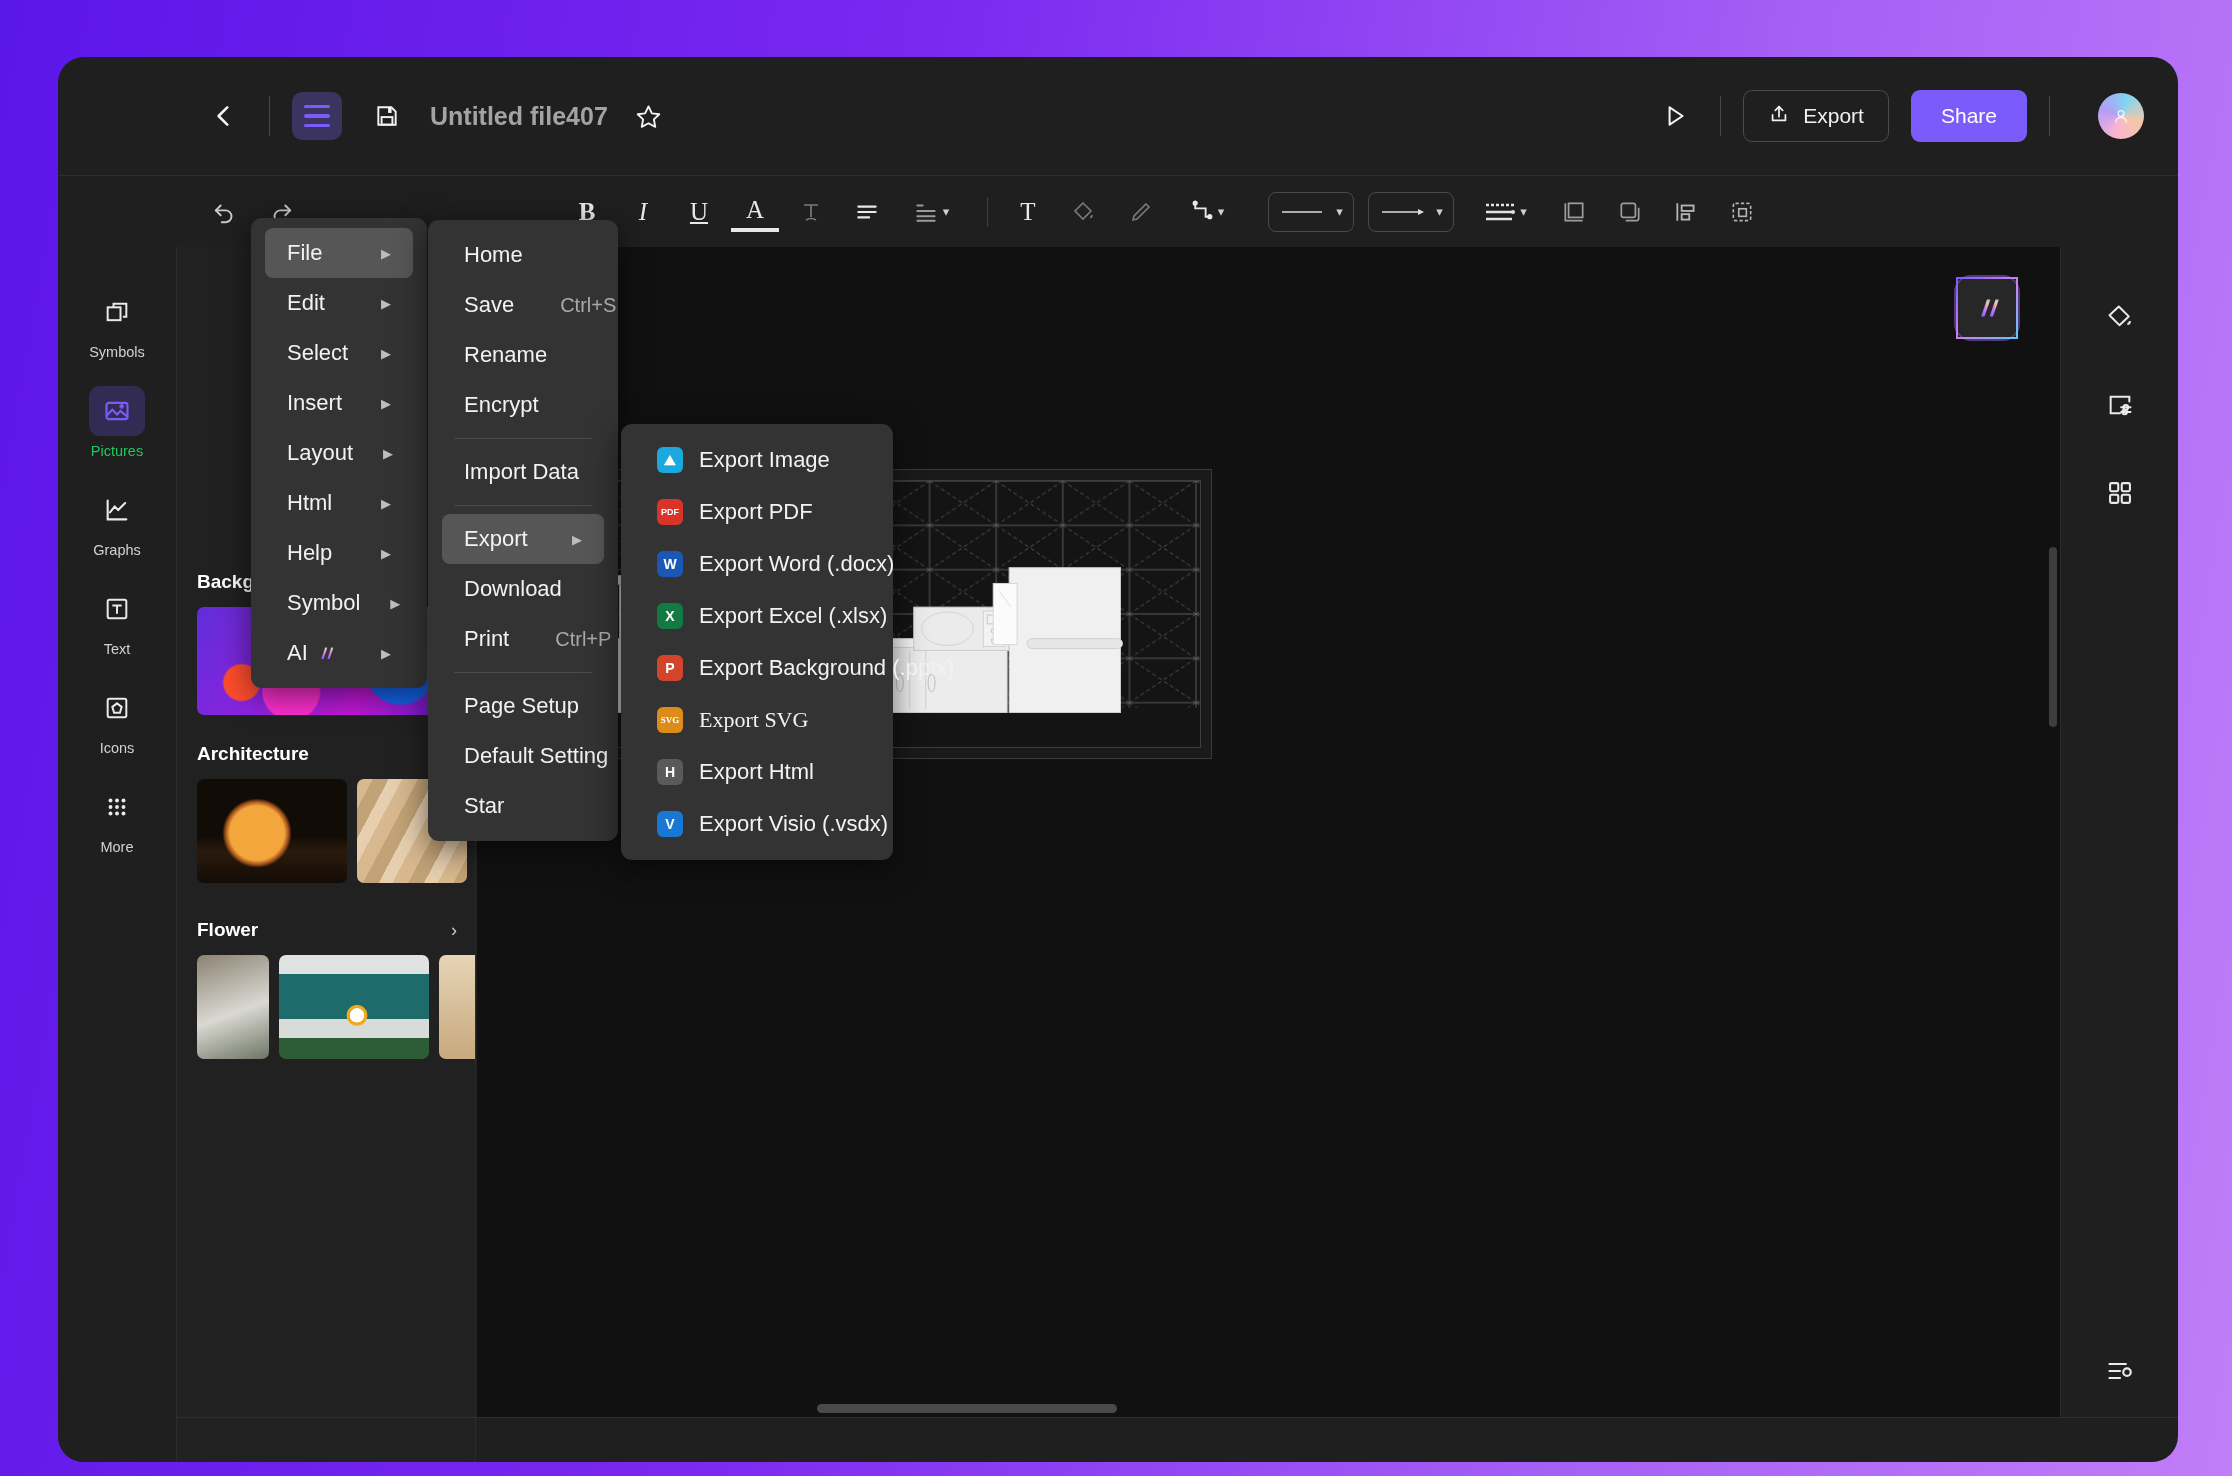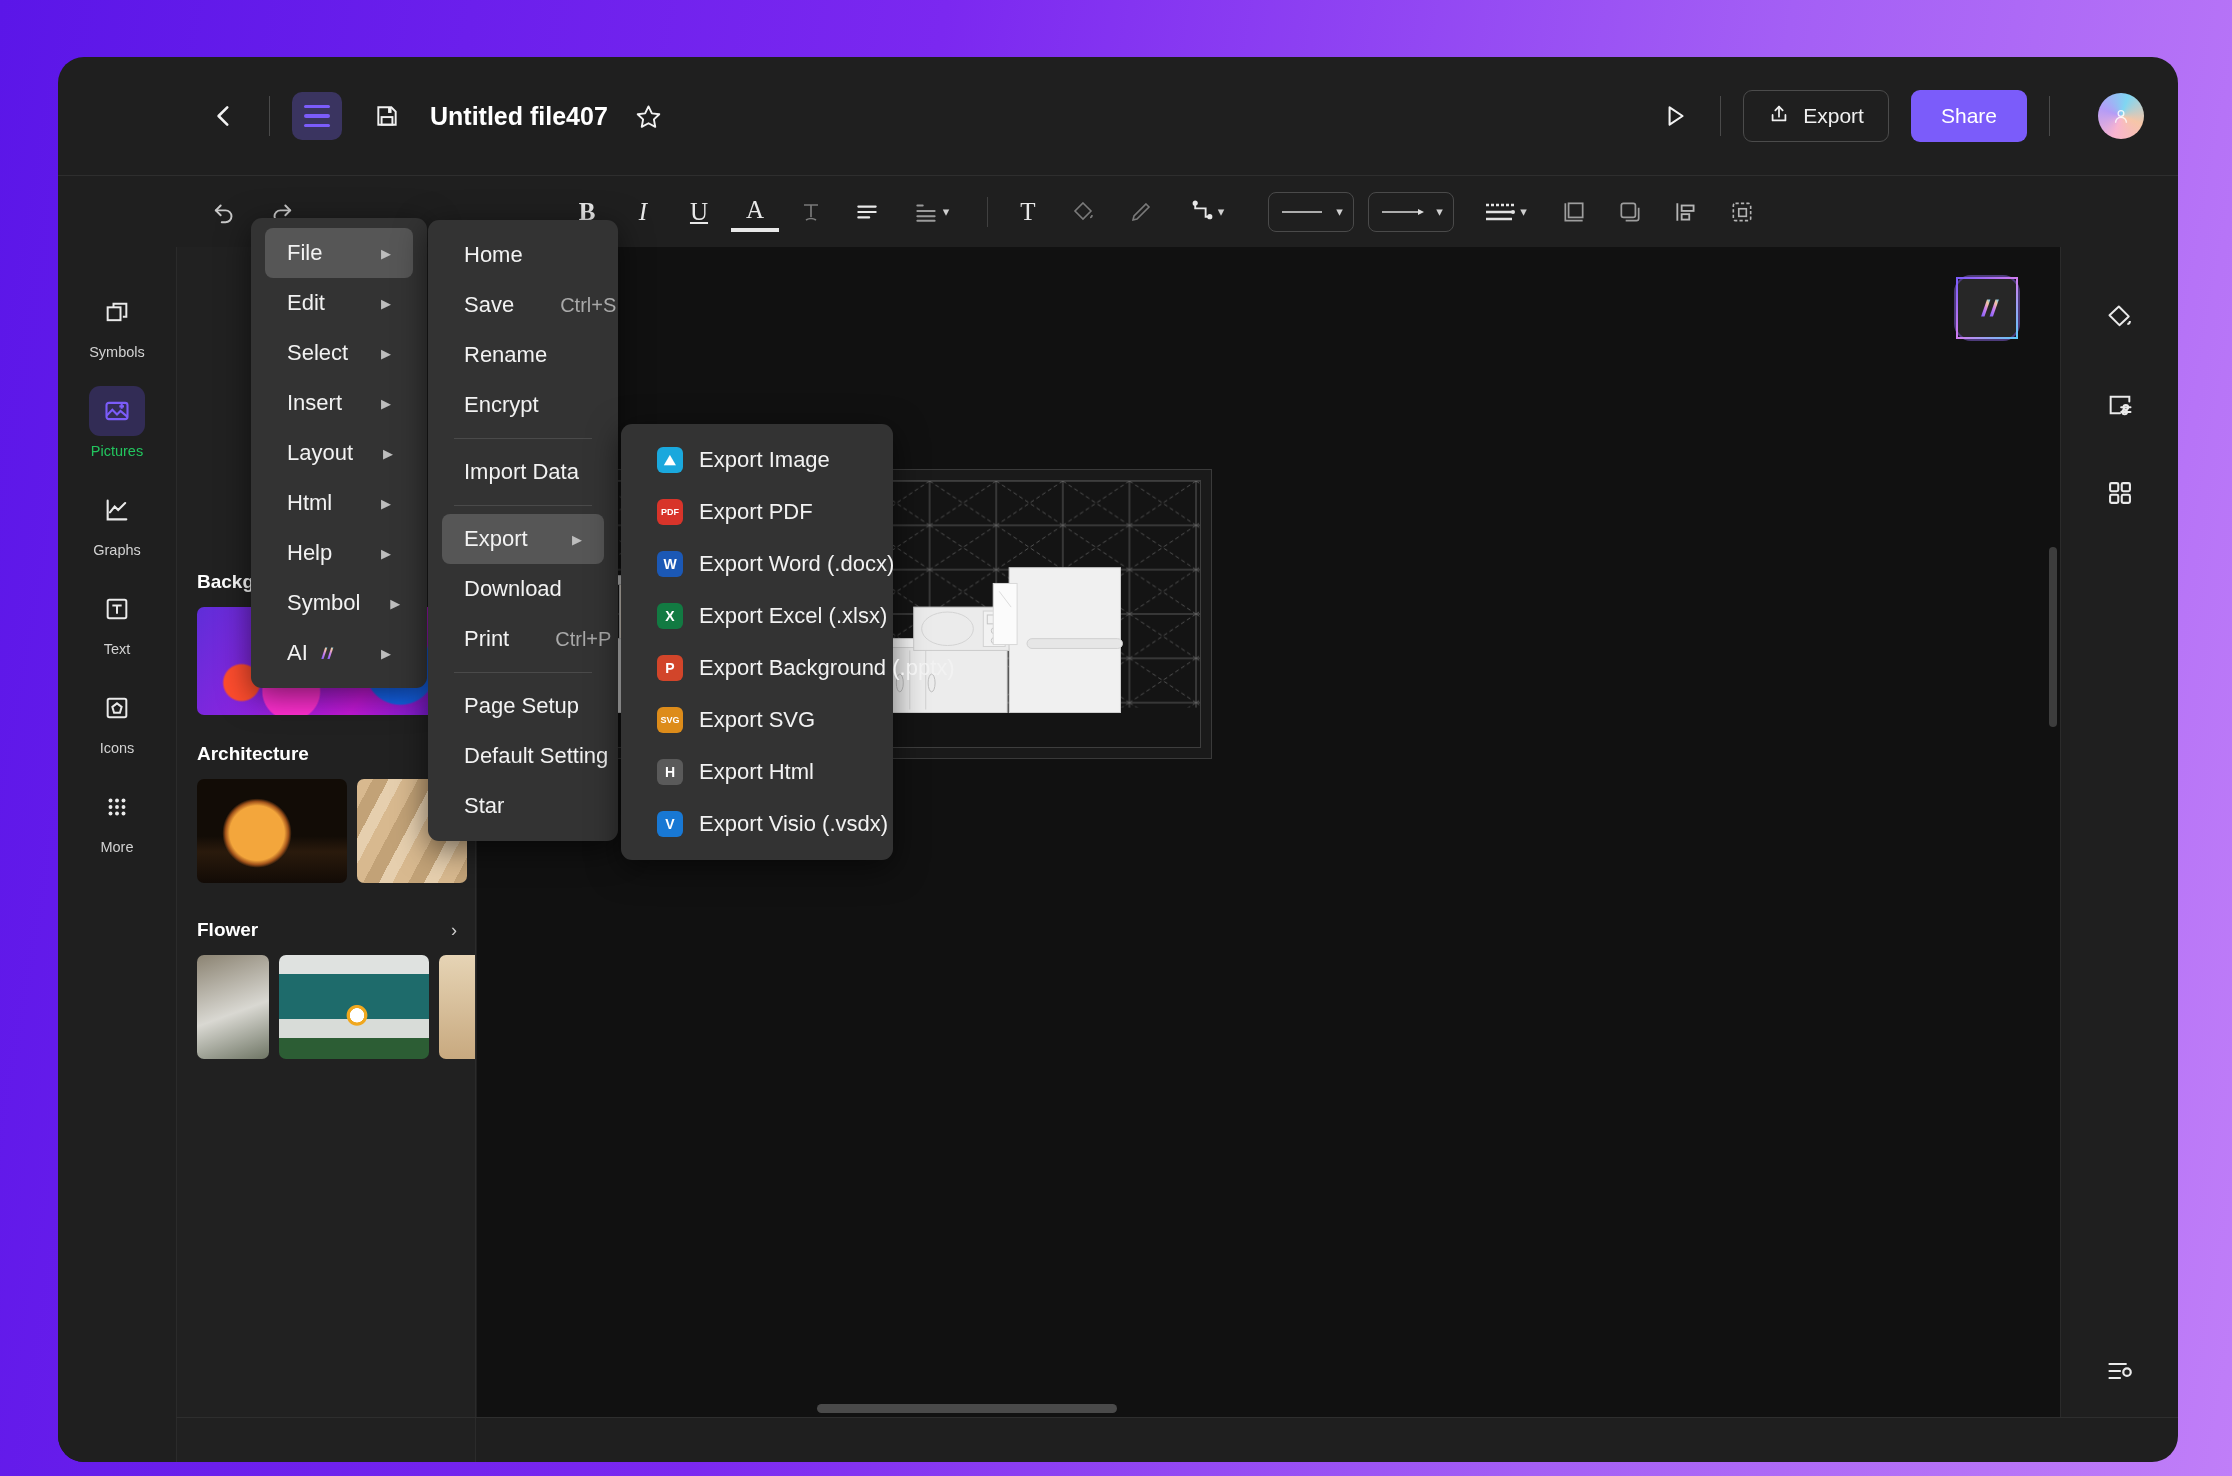--- a/index.html
+++ b/index.html
@@ -40,21 +40,21 @@
   .tb-div { width: 1px; height: 40px; background: #4a4a4a; margin: 0 22px; }
   .hamburger {
     width: 50px; height: 48px; border-radius: 10px;
     background: #3a3460;
     display: flex; flex-direction: column; align-items: center; justify-content: center;
     gap: 6px; cursor: pointer;
   }
   .hamburger span { display: block; width: 26px; height: 3.5px; background: #7b5cfa; border-radius: 2px; }
   .save-ic { margin-left: 22px; }
   .doc-title {
-    color: #ffffff; font-size: 25px; font-weight: bold;
+    color: #a3a3a3; font-size: 25px; font-weight: bold;
     margin-left: 20px; white-space: nowrap;
   }
   .star-ic { margin-left: 18px; }
 
   .tb-right { margin-left: auto; display: flex; align-items: center; gap: 0; }
   .play-btn { width: 46px; height: 46px; display:flex; align-items:center; justify-content:center; cursor:pointer; }
   .export-btn {
     display: flex; align-items: center; gap: 13px;
     height: 52px; padding: 0 24px;
     border: 1px solid #4b4b4b; border-radius: 9px;
@@ -708,21 +708,21 @@
         <span class="mi-label">Export Word (.docx)</span>
       </div>
       <div class="menu-item" style="height: 52px;">
         <span class="fmt-ic" style="background: rgb(18, 122, 66); font-size: 14px;">X</span>
         <span class="mi-label">Export Excel (.xlsx)</span>
       </div>
       <div class="menu-item" style="height: 52px;">
         <span class="fmt-ic" style="background: rgb(210, 69, 42); font-size: 14px;">P</span>
         <span class="mi-label">Export Background (.pptx)</span>
       </div>
-      <div class="menu-item" style="height: 52px;">
+      <div class="menu-item" style="height: 52px; font-family: Liberation Serif, serif;">
         <span class="fmt-ic" style="background: rgb(221, 140, 26); font-size: 9px;">SVG</span>
         <span class="mi-label">Export SVG</span>
       </div>
       <div class="menu-item" style="height: 52px;">
         <span class="fmt-ic" style="background: rgb(90, 90, 90); font-size: 14px;">H</span>
         <span class="mi-label">Export Html</span>
       </div>
       <div class="menu-item" style="height: 52px;">
         <span class="fmt-ic" style="background: rgb(24, 120, 212); font-size: 14px;">V</span>
         <span class="mi-label">Export Visio (.vsdx)</span>

